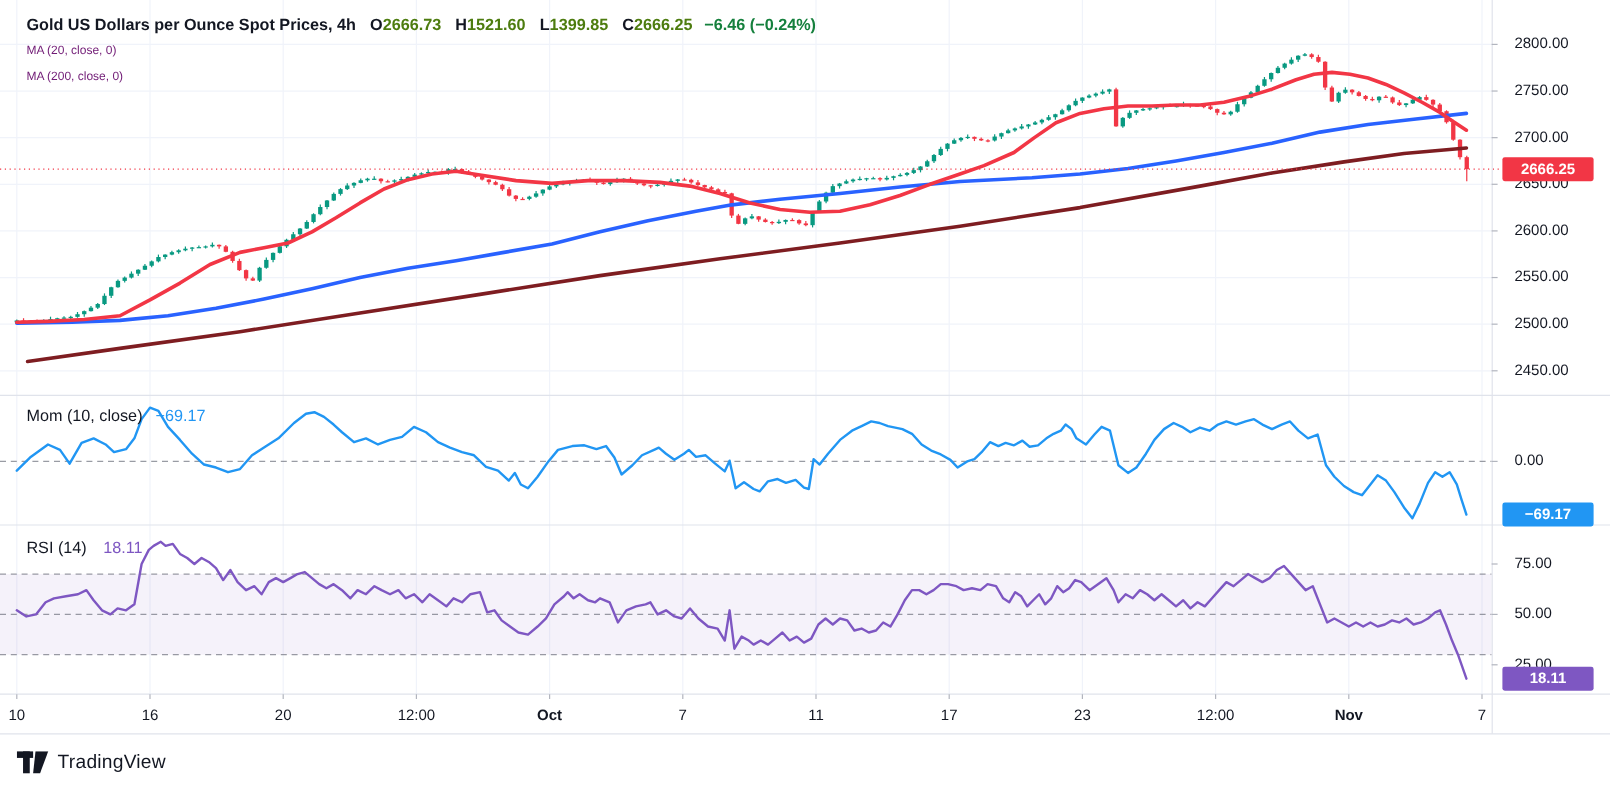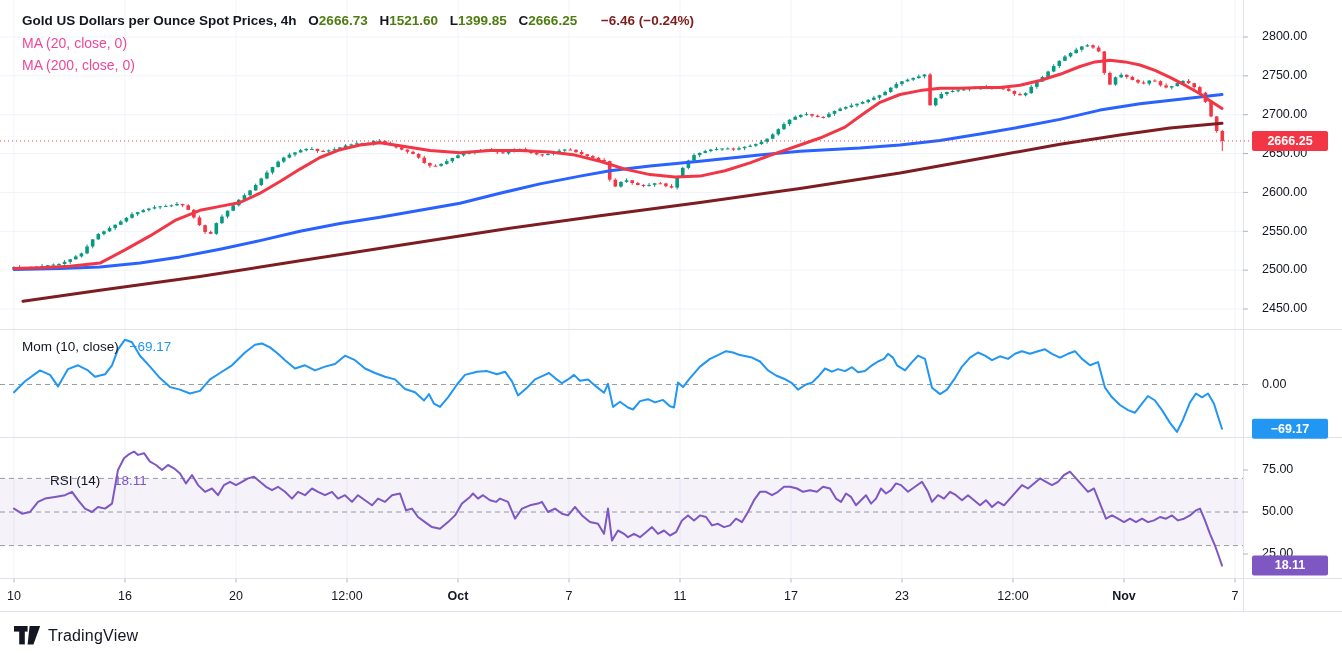--- a/index.html
+++ b/index.html
@@ -6,25 +6,25 @@
   #app{position:relative;width:1342px;height:659px;background:#ffffff;overflow:hidden;
        font-family:"Liberation Sans",sans-serif;-webkit-font-smoothing:antialiased;}
   #chart-svg{position:absolute;left:0;top:0;}
   #chart-svg text{font-family:"Liberation Sans",sans-serif;}
   .legend{position:absolute;left:22px;color:#131722;font-size:13.5px;line-height:22px;white-space:nowrap;}
   .legend-main{top:10px;}
   .title-line{font-weight:700;}
   .title-line .sep{display:inline-block;width:8px;}
   .ohlc-label{color:#131722;font-weight:600;}
   .ohlc-value{color:#4d7c0f;font-weight:700;}
-  .change{color:#7f1d1d;font-weight:600;margin-left:20px;}
-  .ma-row{font-weight:400;font-size:14px;color:#ec4899;}
+  .change{color:#15803d;font-weight:600;margin-left:6px;}
+  .ma-row{font-weight:400;font-size:10px;color:#701a75;}
   .pane-legend{font-weight:400;}
   .mom-legend{top:336px;}
-  .rsi-legend{top:470px;margin-left:28px;}
+  .rsi-legend{top:446px;}
   .pane-value-mom{color:#2196f3;margin-left:7px;}
   .pane-value-rsi{color:#7e57c2;margin-left:10px;}
   .footer{position:absolute;left:14px;top:626px;display:flex;align-items:center;color:#131722;}
   .brand-text{font-size:16px;font-weight:500;margin-left:7px;letter-spacing:.2px;}
 </style>
 </head>
 <body>
 
 <div id="app">
   <svg id="chart-svg" width="1342" height="659" viewBox="0 0 1342 659">

